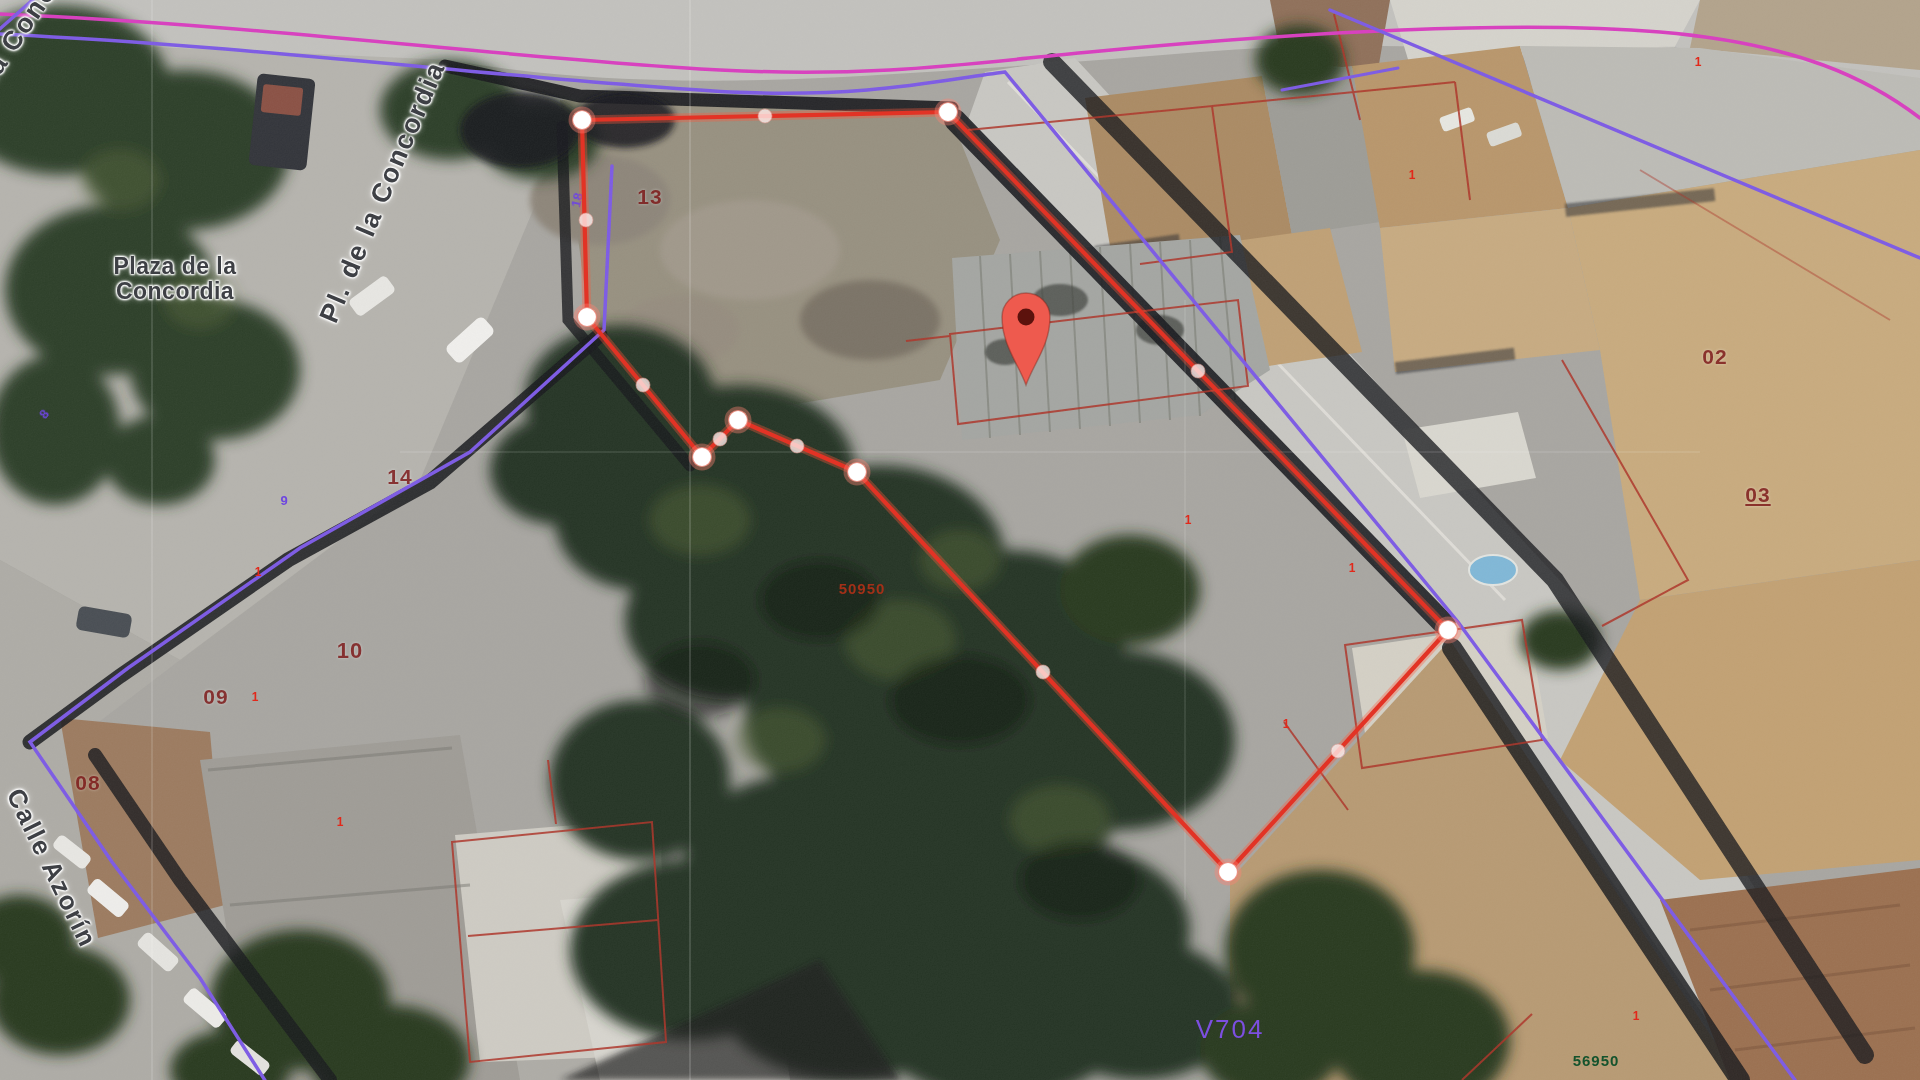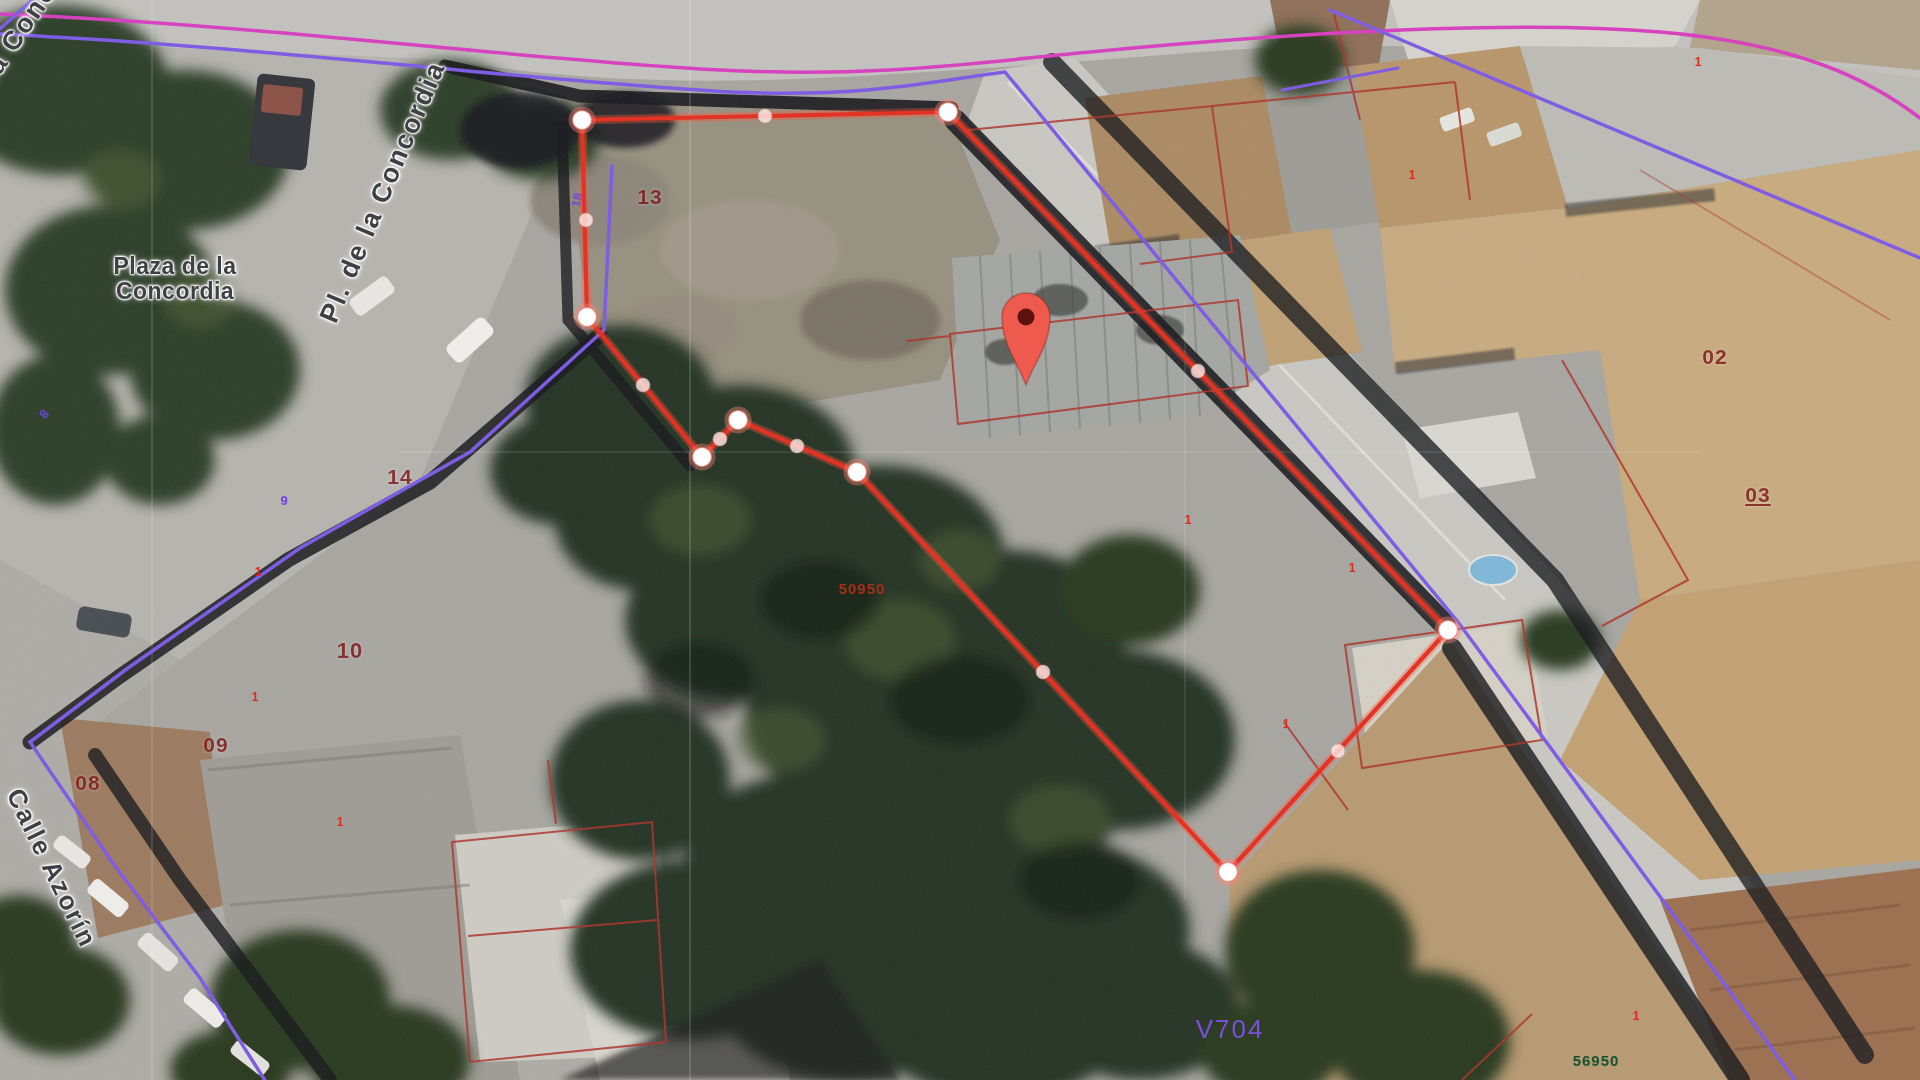--- a/index.html
+++ b/index.html
@@ -239,21 +239,21 @@
 
   <div id="labels">
       <div class="map-label" style="left: 175px; top: 279px; font-size: 23px; letter-spacing: 0.5px; transform: translate(-50%, -50%) rotate(0deg);">Plaza de la
 Concordia</div>
       <div class="map-label" style="left: 383px; top: 192px; font-size: 27px; letter-spacing: 2px; transform: translate(-50%, -50%) rotate(-67deg);">Pl. de la Concordia</div>
       <div class="map-label" style="left: 14px; top: 40px; font-size: 27px; letter-spacing: 2px; transform: translate(-50%, -50%) rotate(-56deg);">Pl. de la Concordia</div>
       <div class="map-label" style="left: 52px; top: 868px; font-size: 26px; letter-spacing: 2px; transform: translate(-50%, -50%) rotate(64deg);">Calle Azorín</div>
       <div class="parcel-num" style="left: 650px; top: 197px; font-size: 21px; transform: translate(-50%, -50%) rotate(0deg);">13</div>
       <div class="parcel-num" style="left: 400px; top: 477px; font-size: 21px; transform: translate(-50%, -50%) rotate(0deg);">14</div>
       <div class="parcel-num" style="left: 350px; top: 639px; font-size: 22px; transform: translate(-50%, -50%) rotate(0deg); margin-top: 12px;">10</div>
-      <div class="parcel-num" style="left: 216px; top: 697px; font-size: 21px; transform: translate(-50%, -50%) rotate(0deg); margin-top: 48px;">09</div>
+      <div class="parcel-num" style="left: 216px; top: 697px; font-size: 21px; transform: translate(-50%, -50%) rotate(0deg);">09</div>
       <div class="parcel-num" style="left: 88px; top: 783px; font-size: 21px; transform: translate(-50%, -50%) rotate(0deg); text-align: right;">08</div>
       <div class="parcel-num" style="left: 1682px; top: 357px; font-size: 21px; transform: translate(-50%, -50%) rotate(0deg); margin-left: 33px;">02</div>
       <div class="parcel-num" style="left: 1758px; top: 495px; font-size: 21px; transform: translate(-50%, -50%) rotate(0deg); text-decoration: underline;">03</div>
       <div class="cad-ref" style="left: 862px; top: 588px; font-size: 15px; color: rgb(163, 48, 24); transform: translate(-50%, -50%) rotate(0deg);">50950</div>
       <div class="cad-ref" style="left: 1596px; top: 1060px; font-size: 15px; color: #14532d; transform: translate(-50%, -50%) rotate(0deg);">56950</div>
       <div class="road-code" style="left: 1214px; top: 1029px; font-size: 26px; color: rgb(124, 79, 224); transform: translate(-50%, -50%) rotate(0deg);">V704</div>
       <div class="tiny-mark" style="left: 258px; top: 572px; font-size: 12px; color: rgb(226, 40, 26); transform: translate(-50%, -50%) rotate(0deg);">1</div>
       <div class="tiny-mark" style="left: 255px; top: 697px; font-size: 12px; color: rgb(226, 40, 26); transform: translate(-50%, -50%) rotate(0deg);">1</div>
       <div class="tiny-mark" style="left: 340px; top: 822px; font-size: 12px; color: rgb(226, 40, 26); transform: translate(-50%, -50%) rotate(0deg);">1</div>
       <div class="tiny-mark" style="left: 1412px; top: 175px; font-size: 12px; color: rgb(226, 40, 26); transform: translate(-50%, -50%) rotate(0deg);">1</div>

